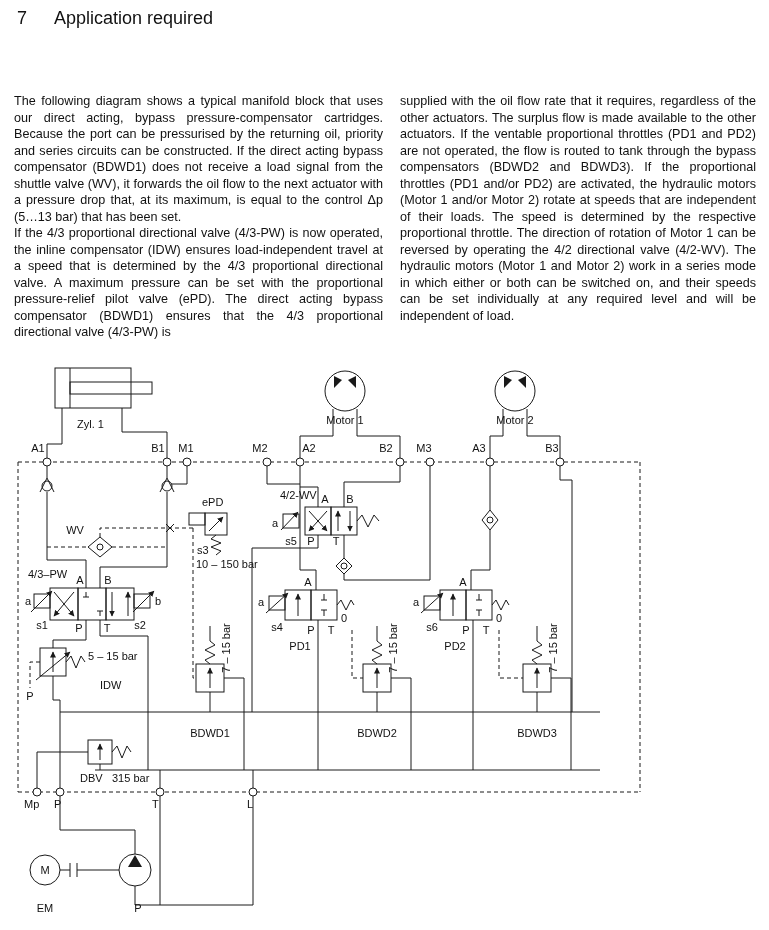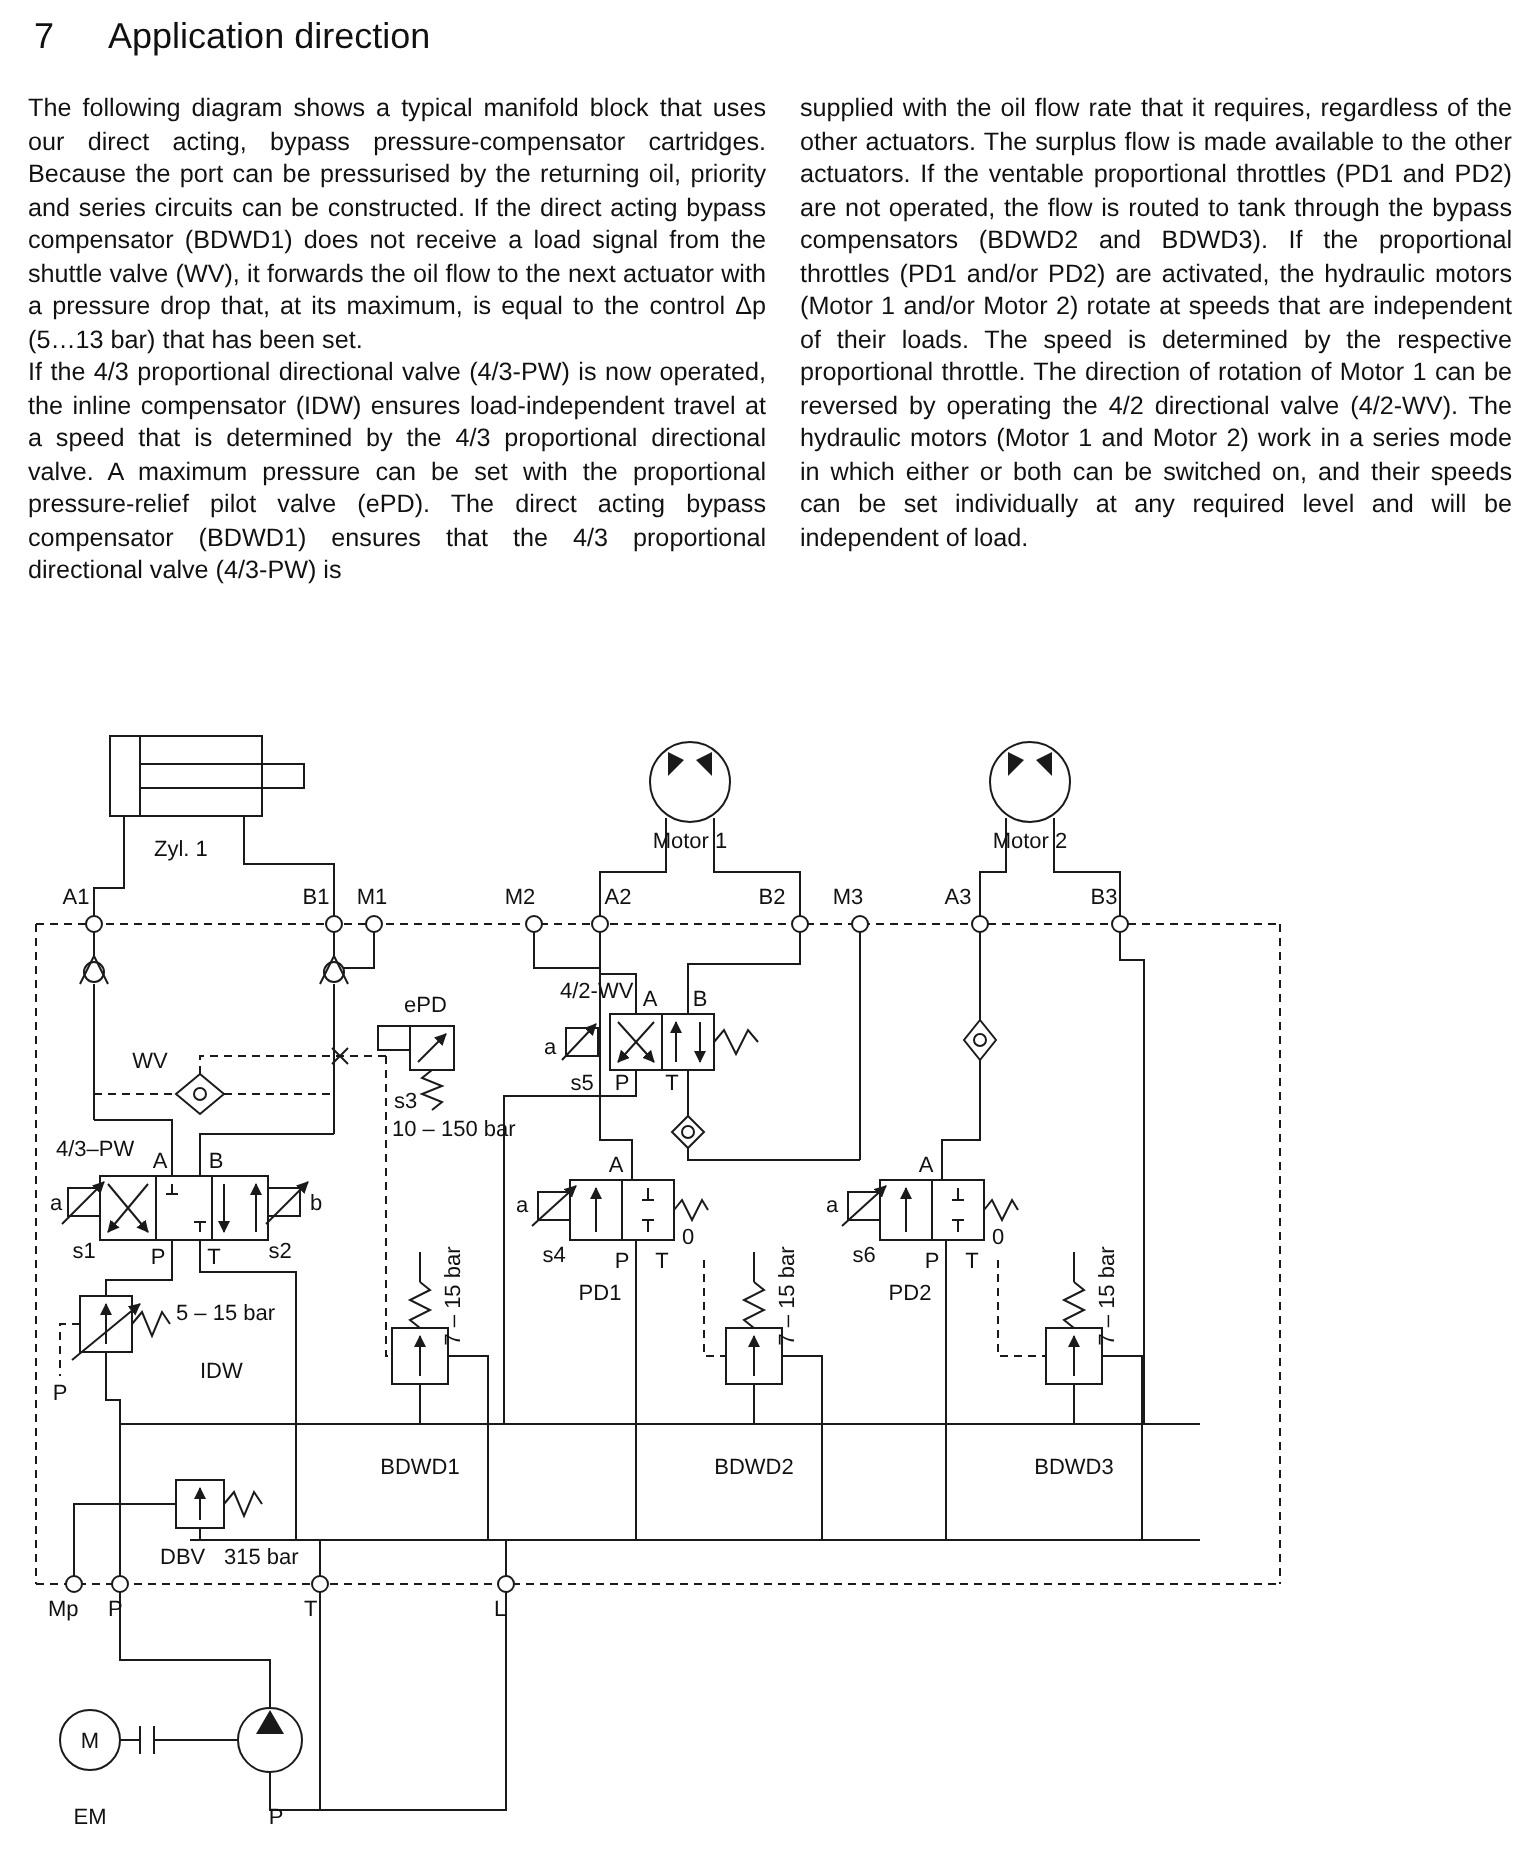--- a/index.html
+++ b/index.html
@@ -9,33 +9,33 @@
     font-family:"Liberation Sans", sans-serif; color:#111;
   }
   .heading {
     position:absolute; left:17px; top:8px;
     display:flex; gap:27px; font-size:18px; font-weight:500; color:#111;
   }
   .columns {
     position:absolute; top:46px; left:14px; width:742px;
     display:flex; gap:17px;
   }
-  .col { font-size:12.6px; line-height:16.5px; text-align:justify; color:#111; }
+  .col { font-size:12.6px; line-height:16.5px; text-align:justify; color:#111;margin-top:47px; }
   .col1 { width:369px; }
   .col2 { width:356px; }
   .col p { margin:0; }
   svg { position:absolute; left:0; top:355px; }
   svg text { font-family:"Liberation Sans", sans-serif; font-size:11px; fill:#111; }
 </style>
 </head>
 <body>
 
 <div class="heading">
   <span>7</span>
-  <span>Application direction</span>
+  <span>Application required</span>
 </div>
 
 <div class="columns">
   <div class="col col1">
     <p>The following diagram shows a typical manifold block that uses our direct acting, bypass pressure-compensator cartridges. Because the port can be pressurised by the returning oil, priority and series circuits can be constructed. If the direct acting bypass compensator (BDWD1) does not receive a load signal from the shuttle valve (WV), it forwards the oil flow to the next actuator with a pressure drop that, at its maximum, is equal to the control Δp (5…13 bar) that has been set.</p>
     <p>If the 4/3 proportional directional valve (4/3-PW) is now operated, the inline compensator (IDW) ensures load-independent travel at a speed that is determined by the 4/3 proportional directional valve. A maximum pressure can be set with the proportional pressure-relief pilot valve (ePD). The direct acting bypass compensator (BDWD1) ensures that the 4/3 proportional directional valve (4/3-PW) is</p>
   </div>
   <div class="col col2">
     <p>supplied with the oil flow rate that it requires, regardless of the other actuators. The surplus flow is made available to the other actuators. If the ventable proportional throttles (PD1 and PD2) are not operated, the flow is routed to tank through the bypass compensators (BDWD2 and BDWD3). If the proportional throttles (PD1 and/or PD2) are activated, the hydraulic motors (Motor 1 and/or Motor 2) rotate at speeds that are independent of their loads. The speed is determined by the respective proportional throttle. The direction of rotation of Motor 1 can be reversed by operating the 4/2 directional valve (4/2-WV). The hydraulic motors (Motor 1 and Motor 2) work in a series mode in which either or both can be switched on, and their speeds can be set individually at any required level and will be independent of load.</p>
   </div>

